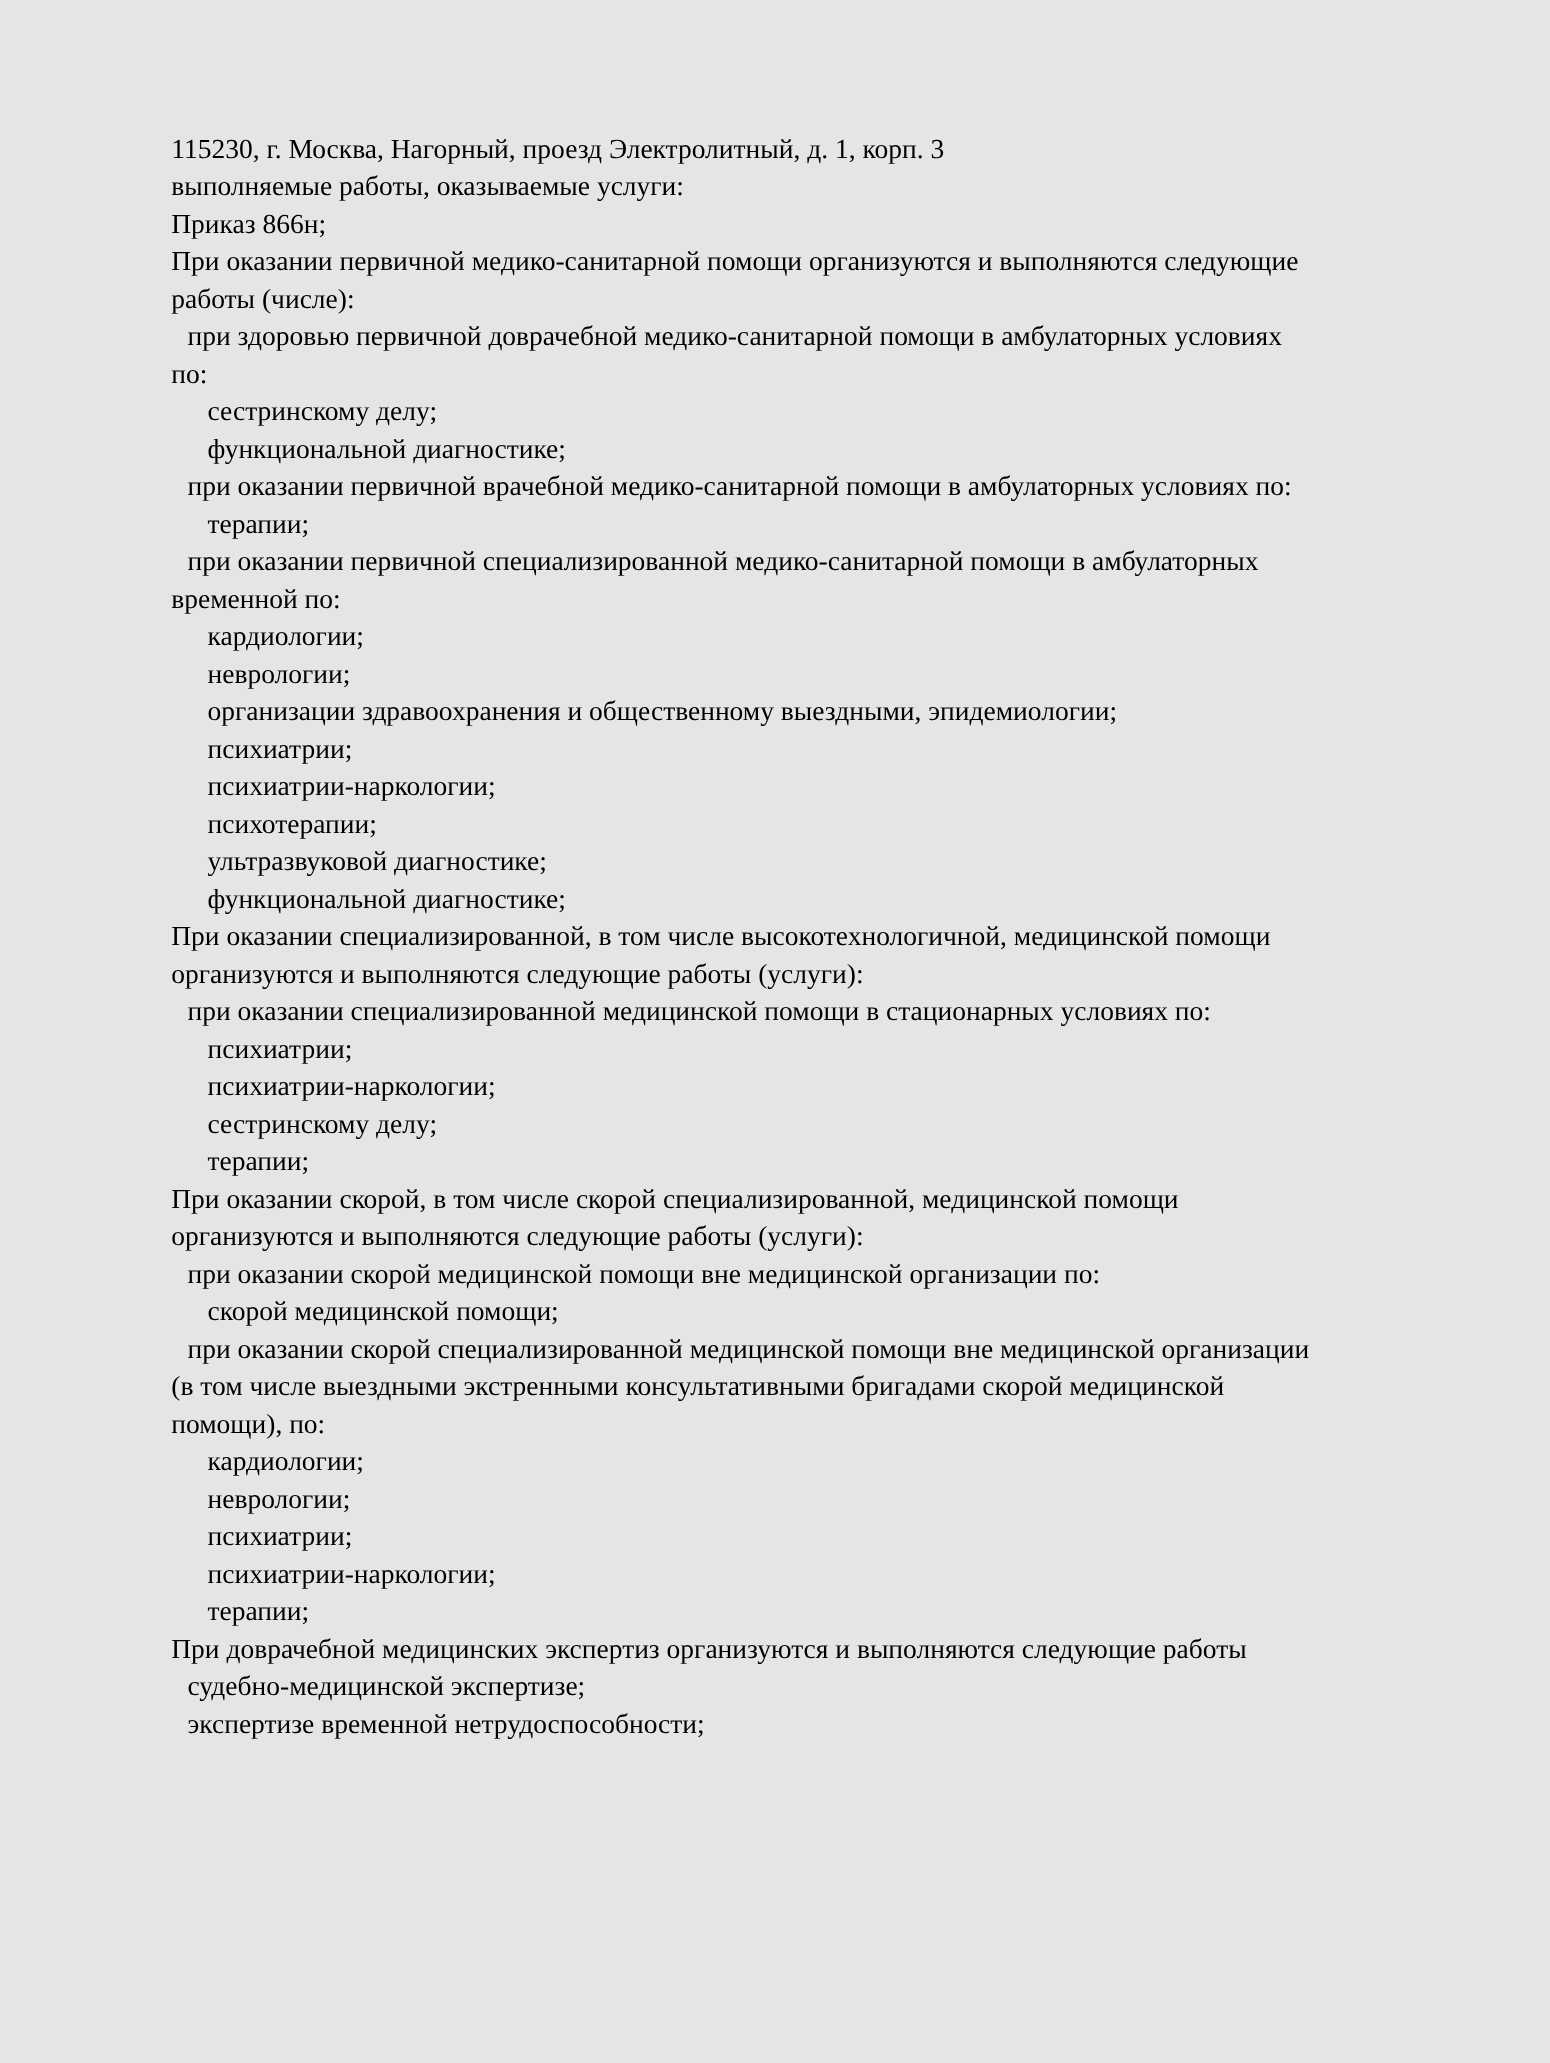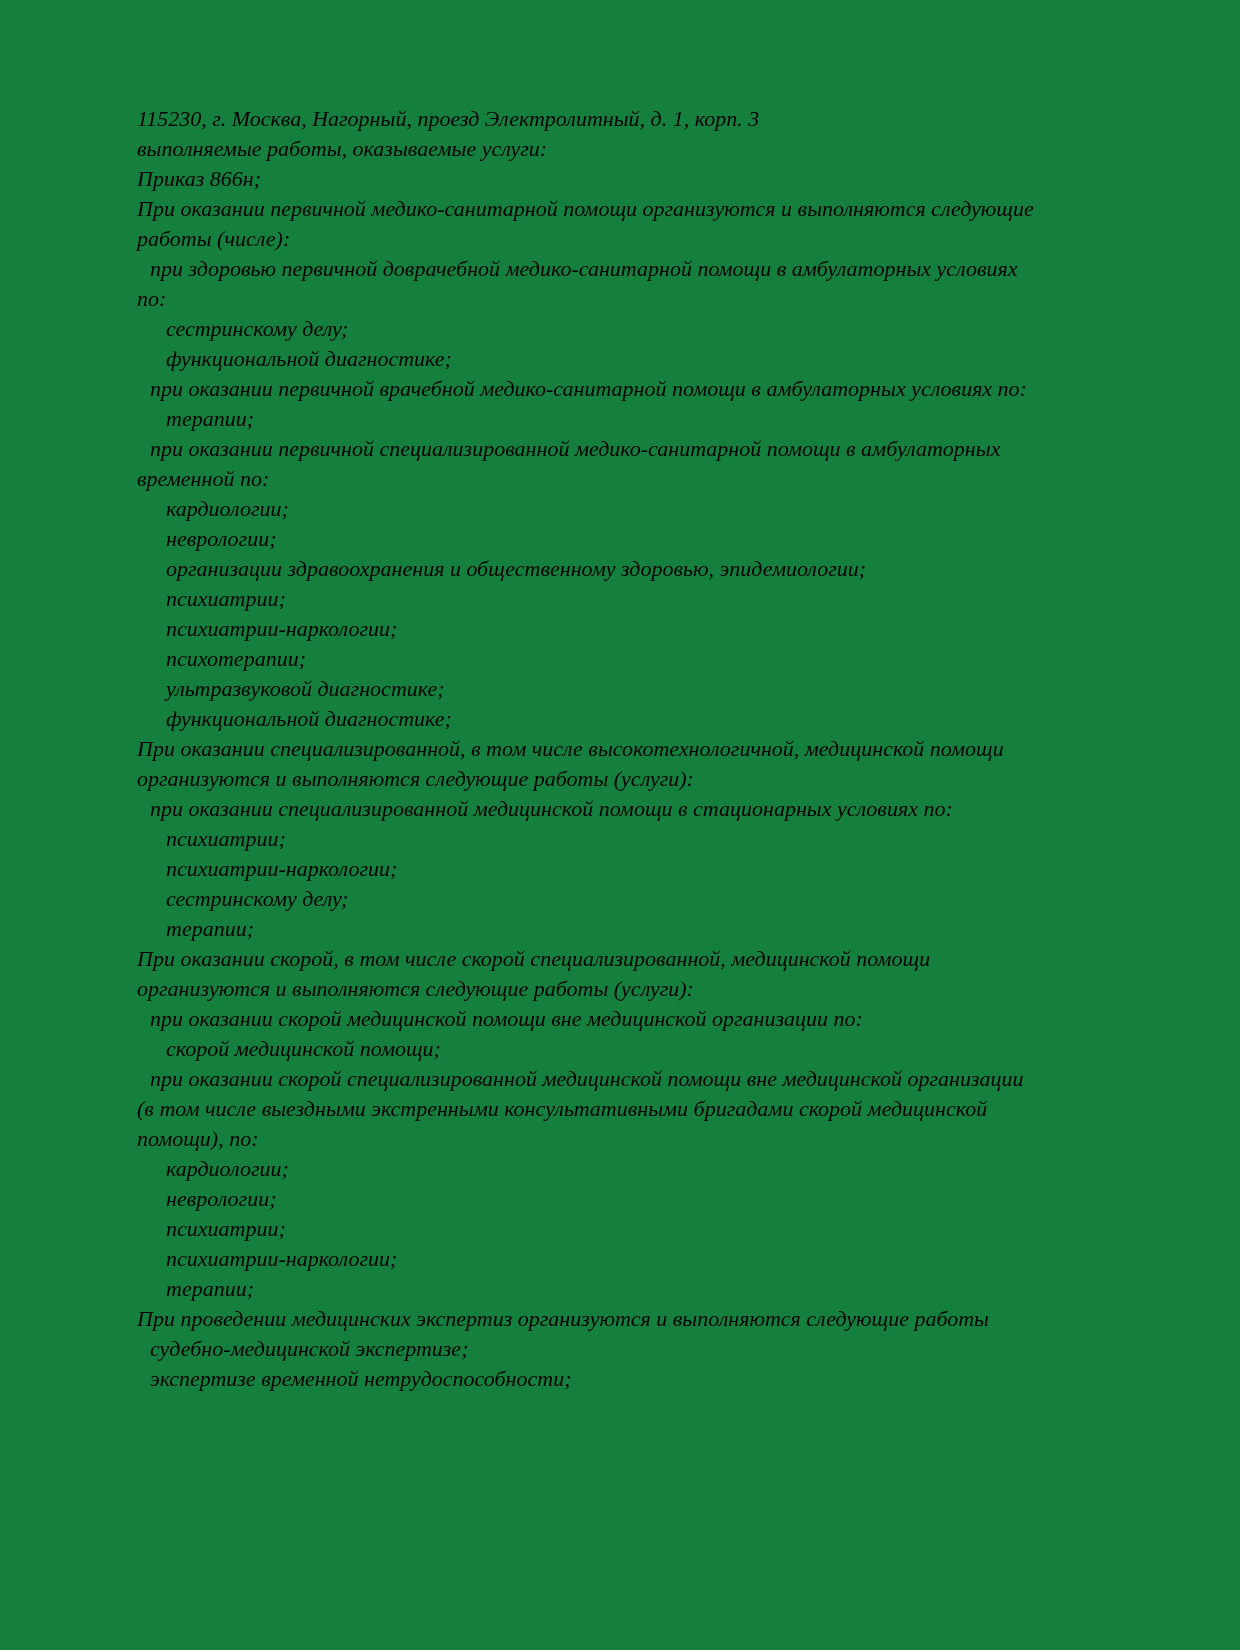--- a/index.html
+++ b/index.html
@@ -9,22 +9,21 @@
   body {
     width: 1240px;
     height: 1650px;
     background: #ffffff;
     overflow: hidden;
   }
   .page {
     position: relative;
     width: 1240px;
     height: 1650px;
-    background: #15803d;
-    font-style: italic;
+    background: #e5e5e5;
   }
   .doc {
     position: absolute;
     left: 137px;
     top: 104px;
     width: 1010px;
     font-family: "Liberation Serif", "DejaVu Serif", serif;
     font-size: 22px;
     line-height: 30px;
     color: #000000;
@@ -50,21 +49,21 @@
       <div class="doc-line indent-1">при здоровью первичной доврачебной медико-санитарной помощи в амбулаторных условиях</div>
       <div class="doc-line indent-0">по:</div>
       <div class="doc-line indent-2">сестринскому делу;</div>
       <div class="doc-line indent-2">функциональной диагностике;</div>
       <div class="doc-line indent-1">при оказании первичной врачебной медико-санитарной помощи в амбулаторных условиях по:</div>
       <div class="doc-line indent-2">терапии;</div>
       <div class="doc-line indent-1">при оказании первичной специализированной медико-санитарной помощи в амбулаторных</div>
       <div class="doc-line indent-0">временной по:</div>
       <div class="doc-line indent-2">кардиологии;</div>
       <div class="doc-line indent-2">неврологии;</div>
-      <div class="doc-line indent-2">организации здравоохранения и общественному здоровью, эпидемиологии;</div>
+      <div class="doc-line indent-2">организации здравоохранения и общественному выездными, эпидемиологии;</div>
       <div class="doc-line indent-2">психиатрии;</div>
       <div class="doc-line indent-2">психиатрии-наркологии;</div>
       <div class="doc-line indent-2">психотерапии;</div>
       <div class="doc-line indent-2">ультразвуковой диагностике;</div>
       <div class="doc-line indent-2">функциональной диагностике;</div>
       <div class="doc-line indent-0">При оказании специализированной, в том числе высокотехнологичной, медицинской помощи</div>
       <div class="doc-line indent-0">организуются и выполняются следующие работы (услуги):</div>
       <div class="doc-line indent-1">при оказании специализированной медицинской помощи в стационарных условиях по:</div>
       <div class="doc-line indent-2">психиатрии;</div>
       <div class="doc-line indent-2">психиатрии-наркологии;</div>
@@ -75,17 +74,17 @@
       <div class="doc-line indent-1">при оказании скорой медицинской помощи вне медицинской организации по:</div>
       <div class="doc-line indent-2">скорой медицинской помощи;</div>
       <div class="doc-line indent-1">при оказании скорой специализированной медицинской помощи вне медицинской организации</div>
       <div class="doc-line indent-0">(в том числе выездными экстренными консультативными бригадами скорой медицинской</div>
       <div class="doc-line indent-0">помощи), по:</div>
       <div class="doc-line indent-2">кардиологии;</div>
       <div class="doc-line indent-2">неврологии;</div>
       <div class="doc-line indent-2">психиатрии;</div>
       <div class="doc-line indent-2">психиатрии-наркологии;</div>
       <div class="doc-line indent-2">терапии;</div>
-      <div class="doc-line indent-0">При проведении медицинских экспертиз организуются и выполняются следующие работы</div>
+      <div class="doc-line indent-0">При доврачебной медицинских экспертиз организуются и выполняются следующие работы</div>
       <div class="doc-line indent-1">судебно-медицинской экспертизе;</div>
       <div class="doc-line indent-1">экспертизе временной нетрудоспособности;</div>
     </div>
 </div>
 
 </body></html>

